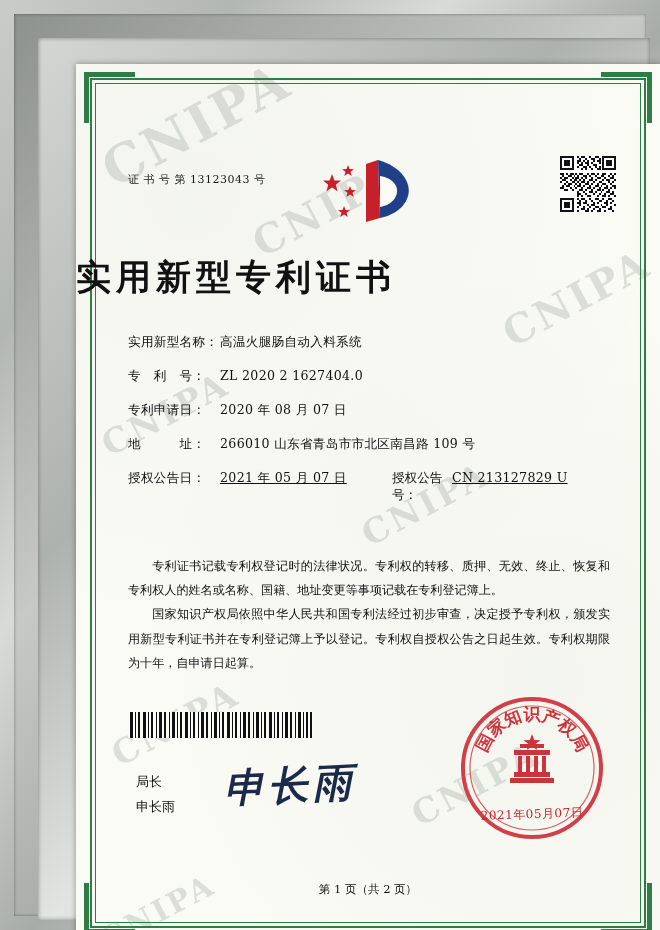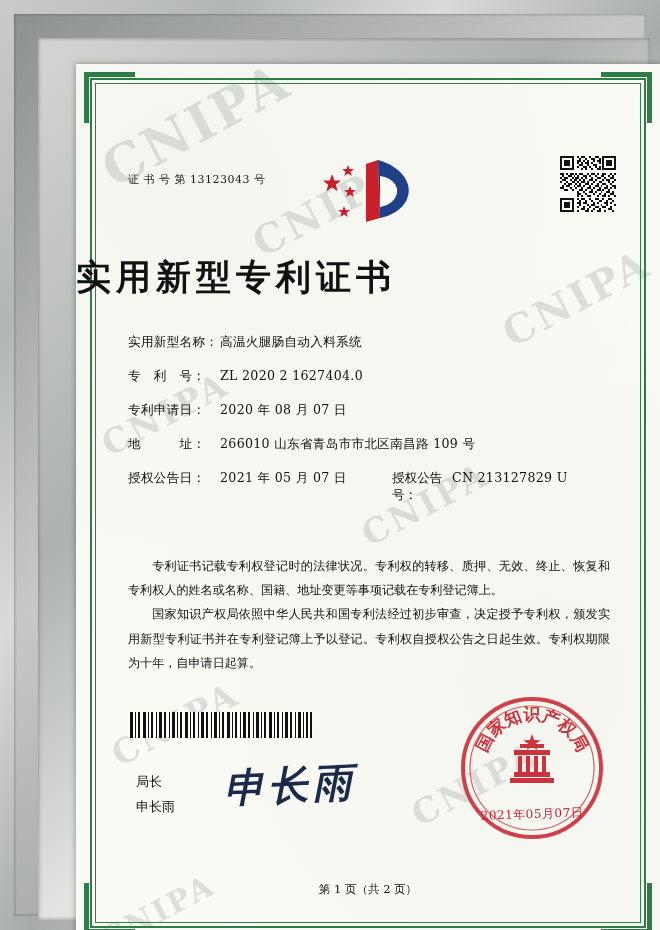--- a/index.html
+++ b/index.html
@@ -99,21 +99,21 @@
   }
 
   .fields{position:absolute;left:52px;top:270px;width:480px;}
   .row{
     display:flex;align-items:baseline;margin-bottom:17px;
     font-size:12.6px;color:#111;
     font-family:"DejaVu Serif","Liberation Serif",serif;
   }
   .lbl{width:92px;flex:none;letter-spacing:.3px;}
   .val{flex:1;letter-spacing:.3px;}
-  .row.two .val{flex:none;width:172px;}
+  .row.two .val{flex:none;width:172px;text-decoration:underline;}
   .lbl2{width:60px;flex:none;}
 
   .para{
     position:absolute;left:52px;top:490px;width:482px;
     font-size:12.1px;line-height:2.0;color:#111;text-align:justify;
     font-family:"DejaVu Serif","Liberation Serif",serif;
   }
   .para p{margin:0;text-indent:2em;}
 
   

